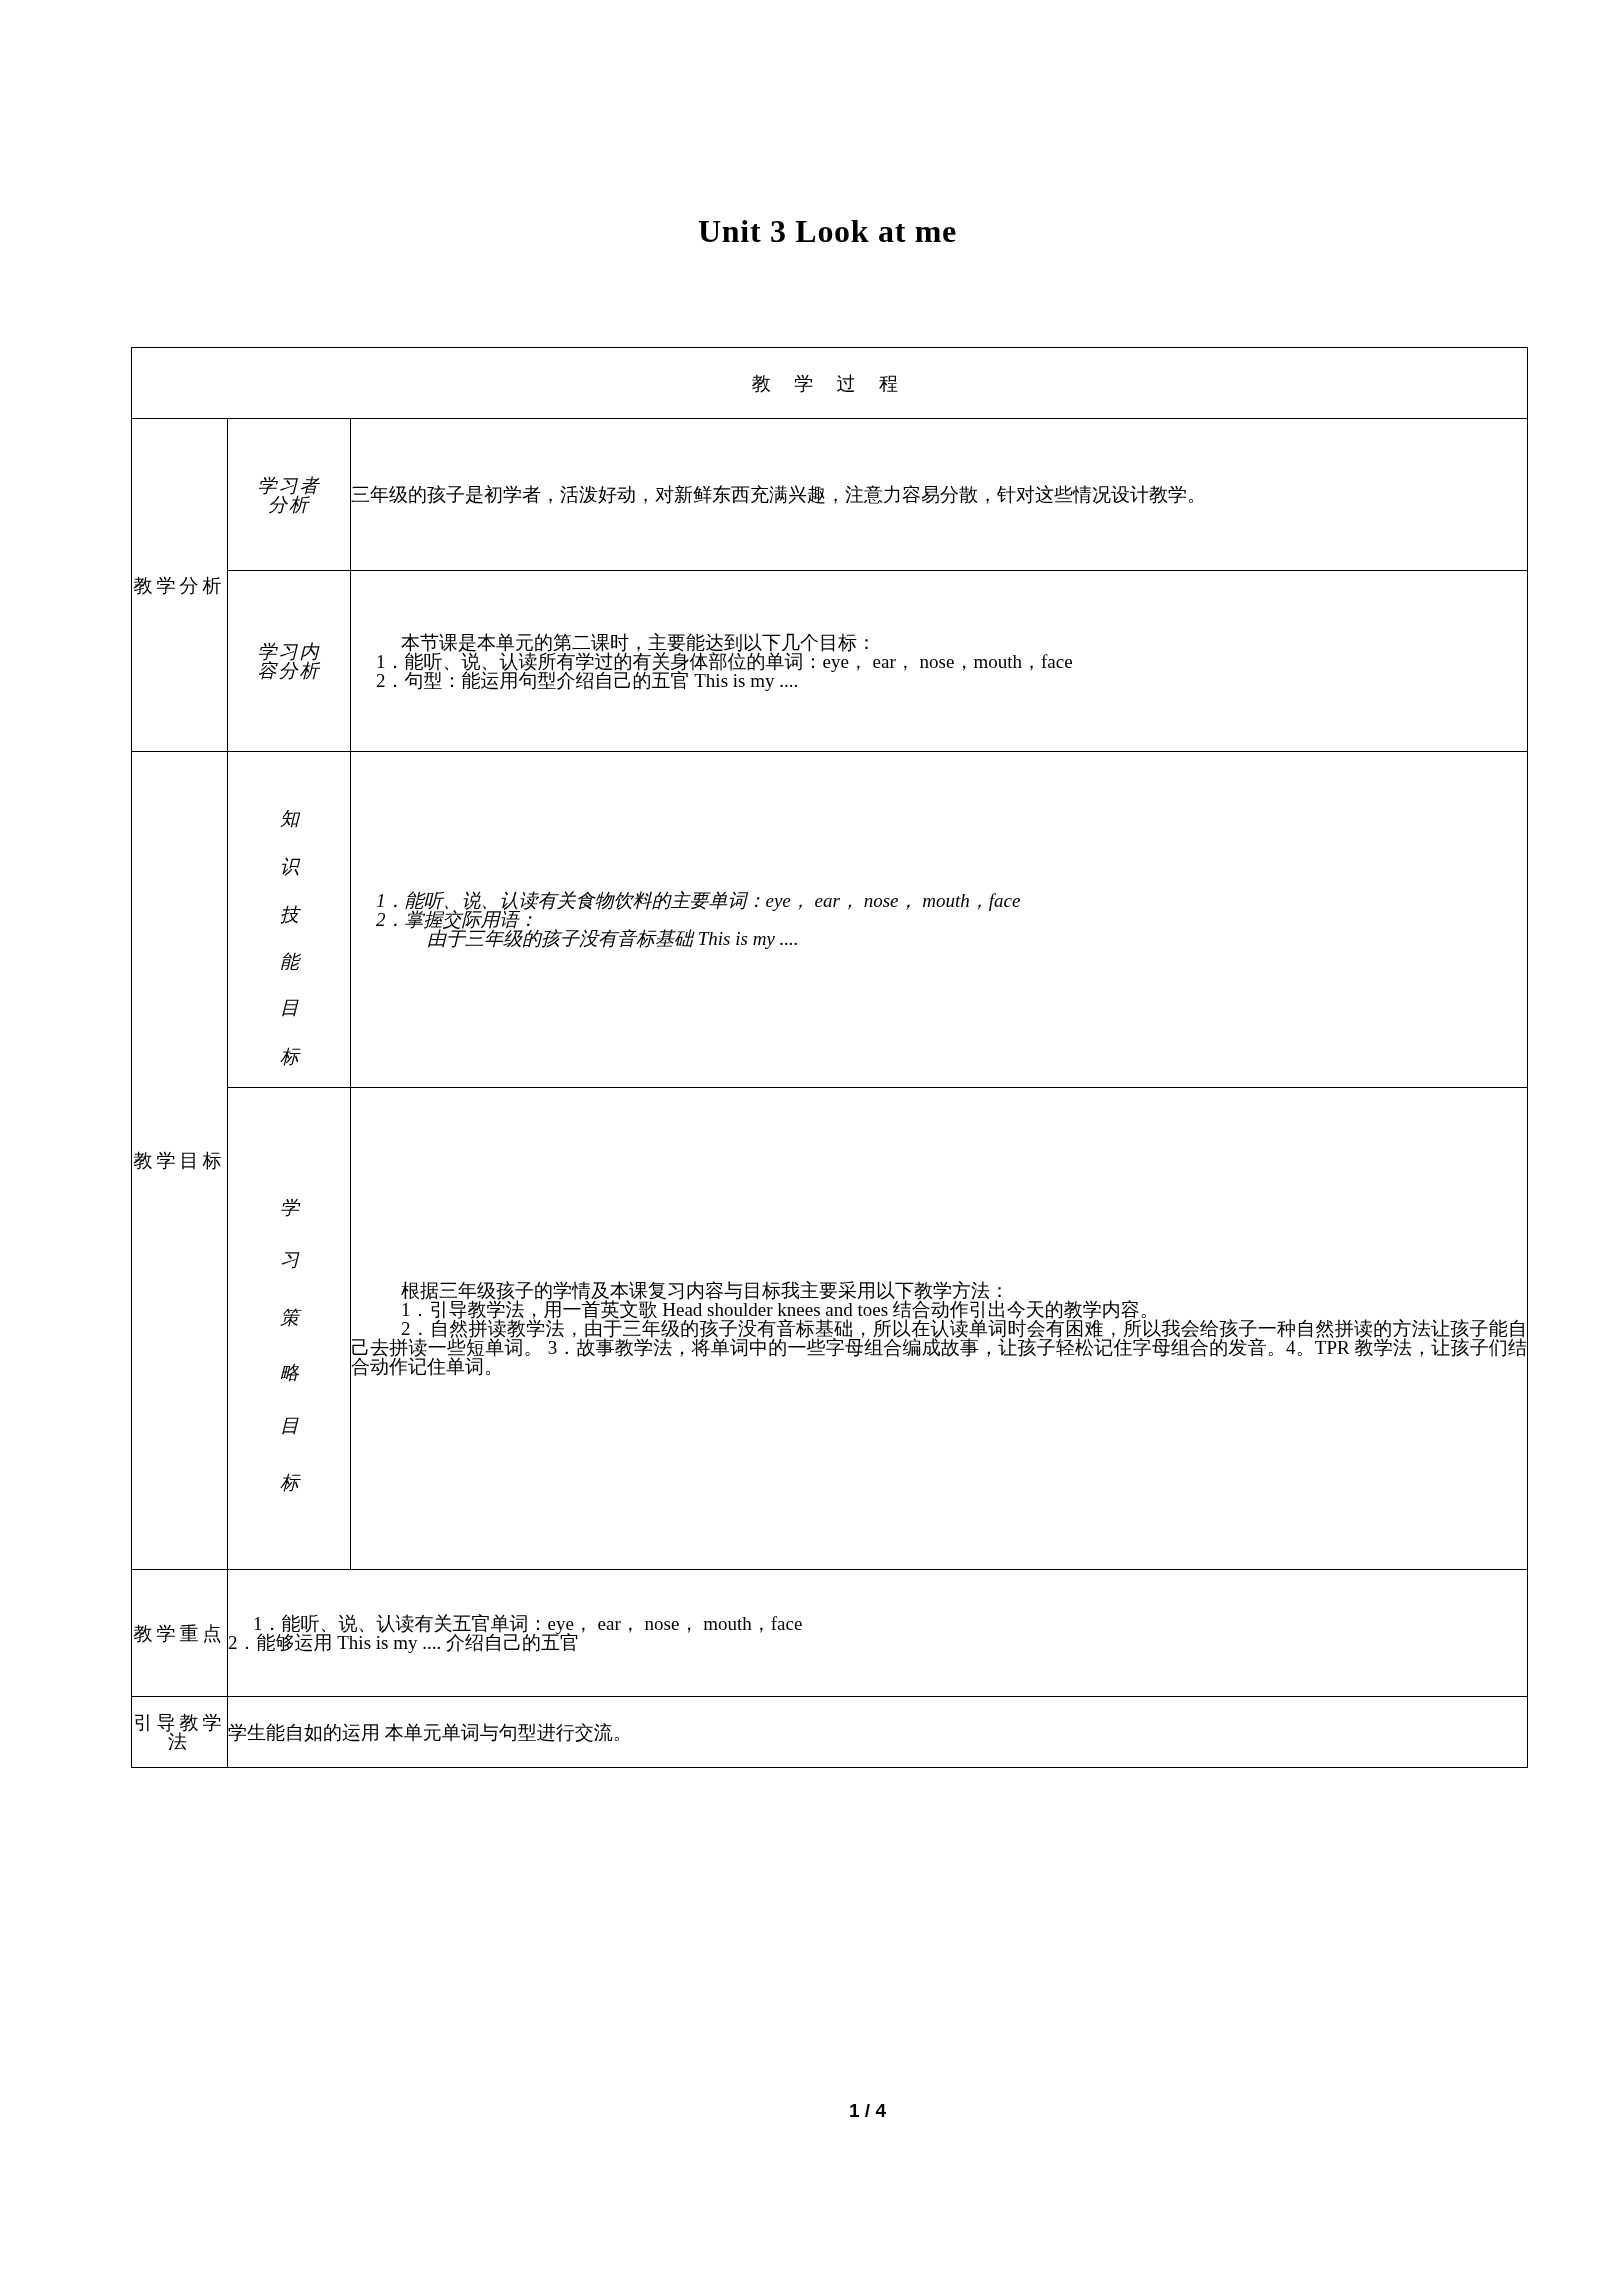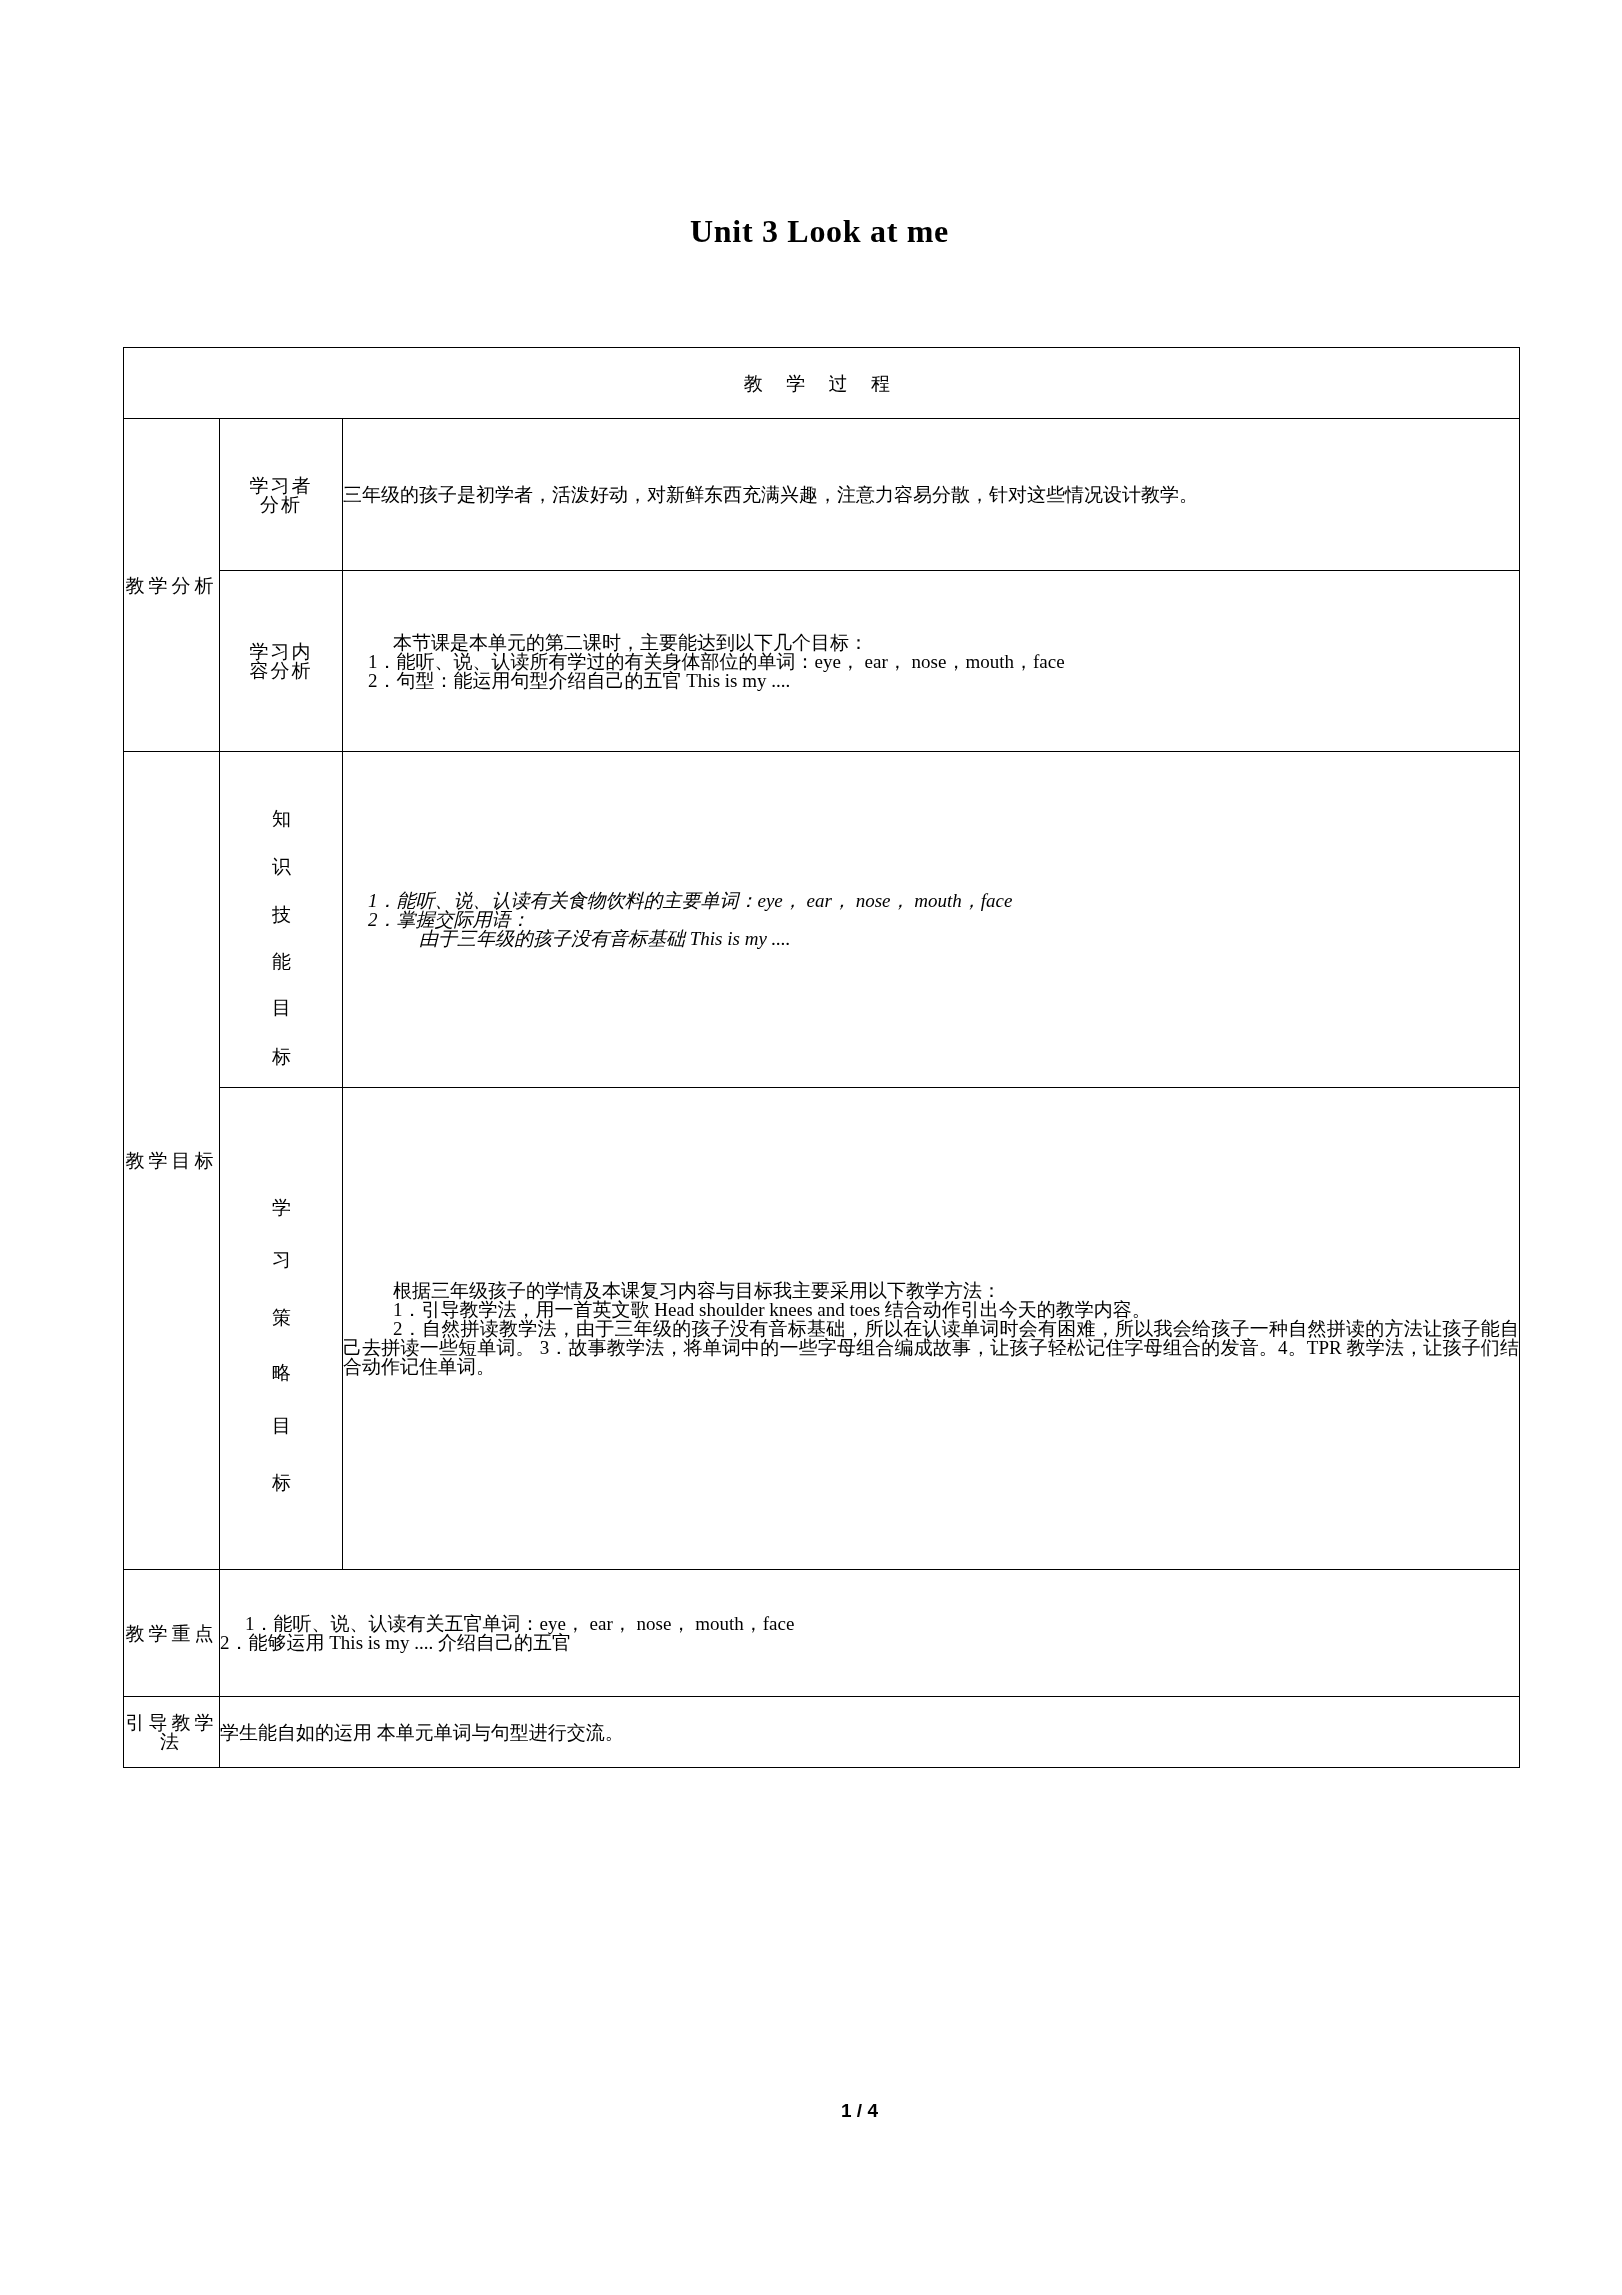--- a/index.html
+++ b/index.html
@@ -11,21 +11,21 @@
     width: 1623px;
     height: 2295px;
     font-family: "Liberation Serif", "DejaVu Serif", serif;
     color: #000000;
     position: relative;
     overflow: hidden;
   }
 
   .page {
     position: absolute;
-    left: 8px; top: 0;
+    left: 16px; top: 0;
     width: 1441px;
     height: 2295px;
     box-sizing: border-box;
   }
 
   .doc-title {
     position: absolute;
     left: 0;
     top: 213px;
     width: 1623px;
@@ -69,20 +69,21 @@
     letter-spacing: 4px;
     line-height: 1.35;
     margin-top: 20px;
   }
   .lbl-sub {
     width: 123px;
     text-align: center;
     font-size: 25px;
     line-height: 1.55;
     letter-spacing: 2px;
+    font-style: italic;
   }
   .lbl-sub.spread {
     line-height: 2.15;
     letter-spacing: 1.3px;
   }
 
   
   .body-cell {
     padding: 9.3px 17px 13.3px 17px;
     font-size: 25px;

